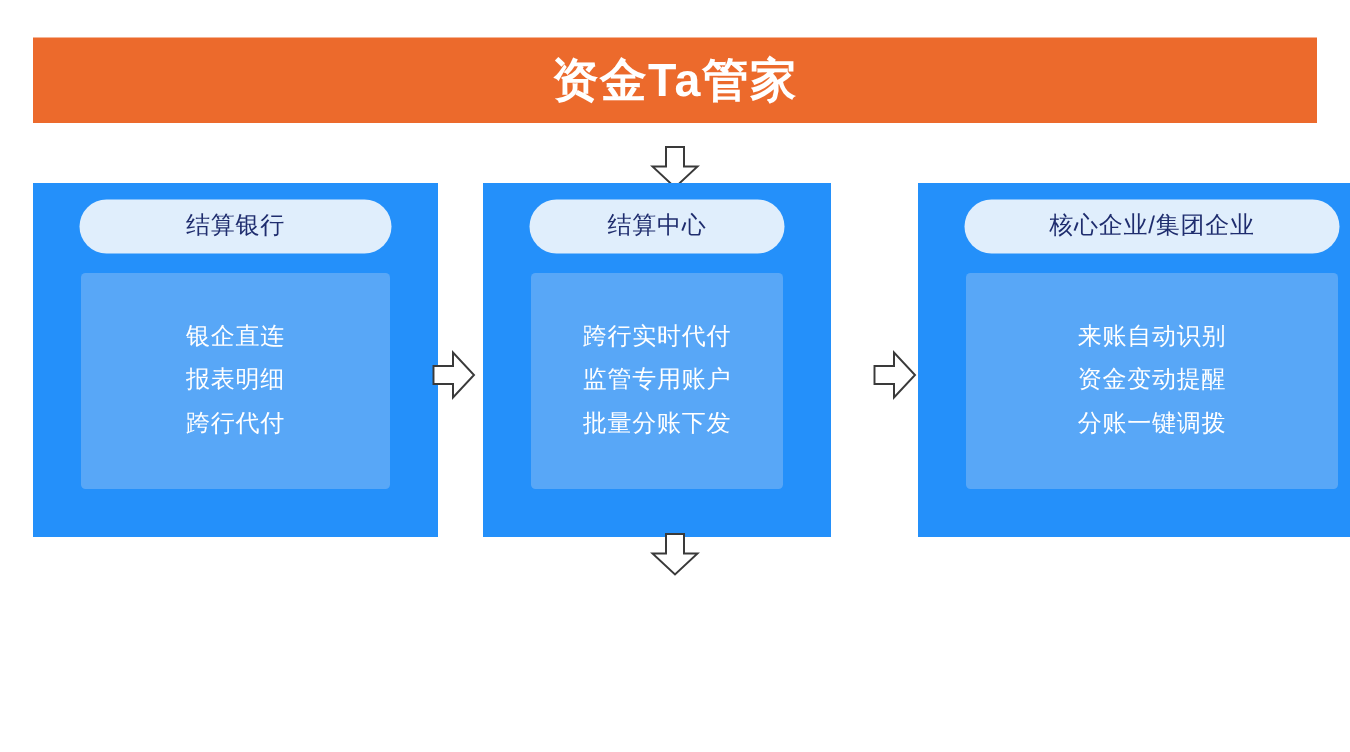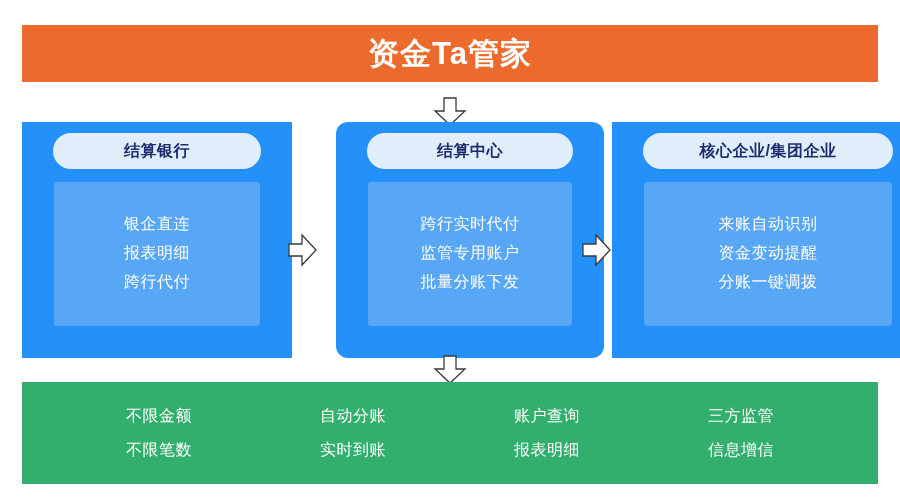--- a/index.html
+++ b/index.html
@@ -60,39 +60,39 @@
 
   
   .pillar {
     position: absolute;
     top: 122px;
     height: 236px;
     background: #2490FA;
     box-sizing: border-box;
   }
   #pillar-0 { left: 22px;  width: 270px; }
-  #pillar-1 { left: 336px; width: 268px; border-radius: 12px; }
+  #pillar-1 { left: 322px; width: 232px; }
   #pillar-2 { left: 612px; width: 312px; }
 
   .pillar-header {
     position: absolute;
     left: 31px;
     right: 31px;
     top: 11px;
     height: 36px;
     background: #E0EEFC;
     border-radius: 18px;
     display: flex;
     align-items: center;
     justify-content: center;
   }
   .pillar-header-text {
     color: #1F2D6E;
     font-size: 16px;
-    font-weight: bold;
+    font-weight: normal;
     letter-spacing: 0.5px;
     line-height: 1;
   }
 
   .pillar-body {
     position: absolute;
     left: 32px;
     right: 32px;
     top: 60px;
     bottom: 32px;
@@ -200,32 +200,14 @@
       <div class="pillar-line">分账一键调拨</div>
     </div>
   </div>
 
   <div class="arrow-down" id="arrow-down-bot">
     <svg viewBox="0 0 34 30" xmlns="http://www.w3.org/2000/svg">
       <polygon points="11,1 23,1 23,14 32,14 17,28 2,14 11,14" fill="#ffffff" stroke="#3A3A3A" stroke-width="1.3" stroke-linejoin="miter"></polygon>
     </svg>
   </div>
 
-  <div class="footer-bar">
-    <div class="footer-col">
-      <div class="footer-line">不限金额</div>
-      <div class="footer-line">不限笔数</div>
-    </div>
-    <div class="footer-col">
-      <div class="footer-line">自动分账</div>
-      <div class="footer-line">实时到账</div>
-    </div>
-    <div class="footer-col">
-      <div class="footer-line">账户查询</div>
-      <div class="footer-line">报表明细</div>
-    </div>
-    <div class="footer-col">
-      <div class="footer-line">三方监管</div>
-      <div class="footer-line">信息增信</div>
-    </div>
-  </div>
 
 </div>
 
 </body></html>

